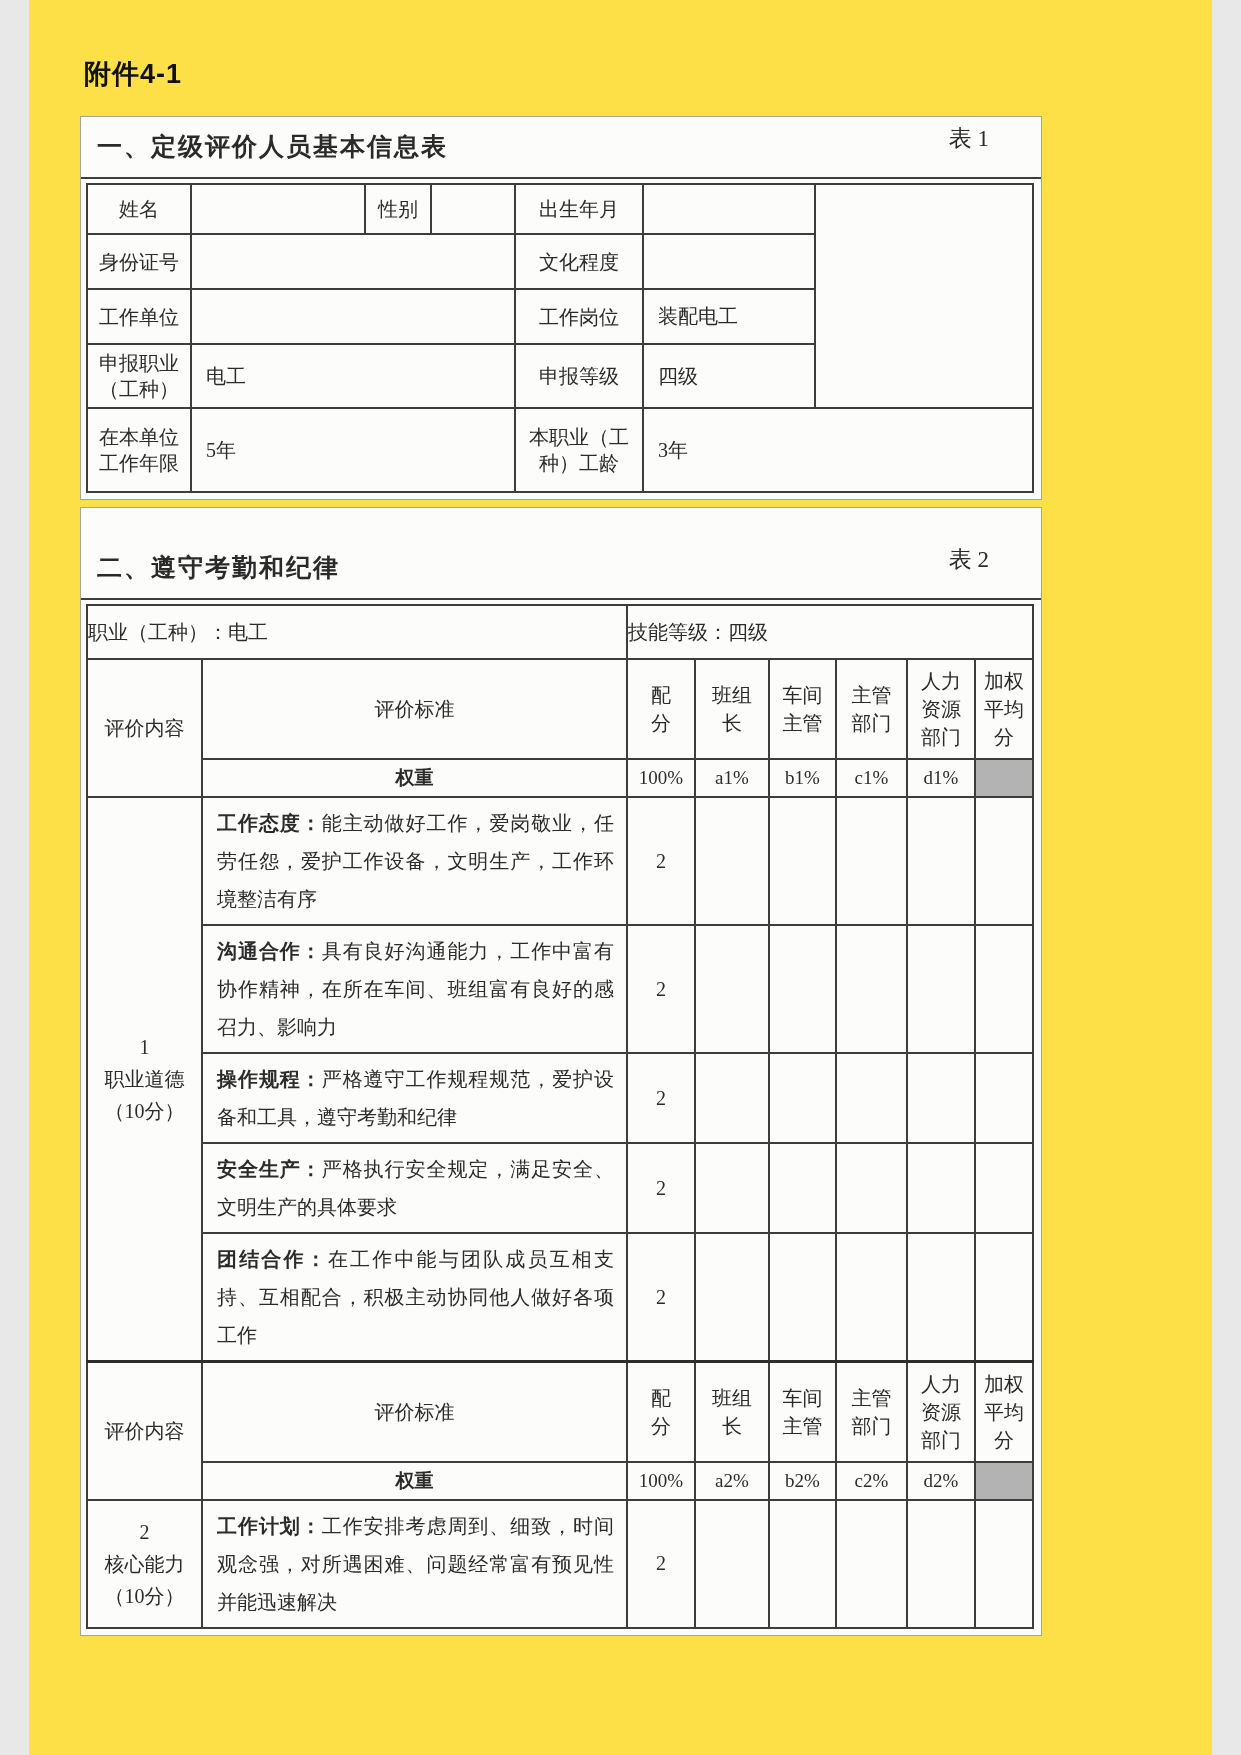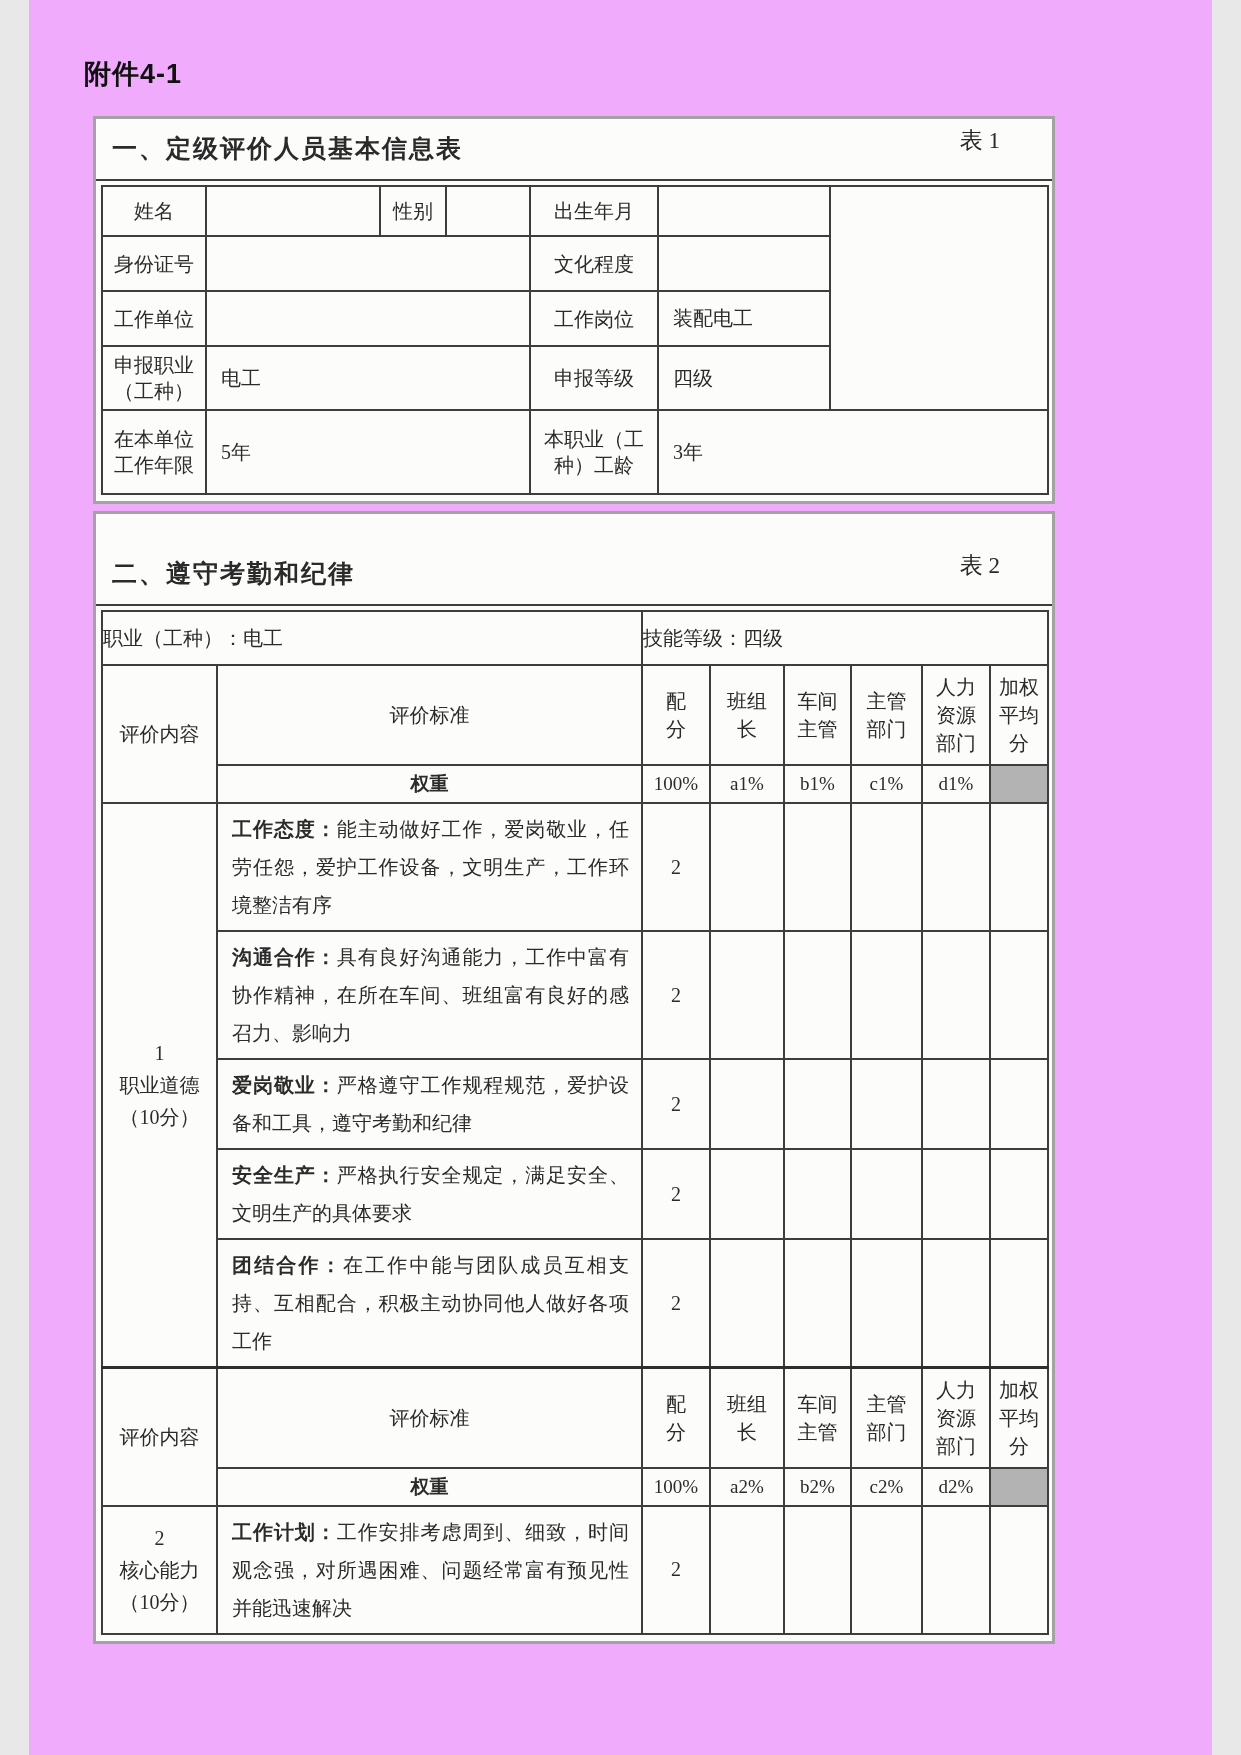--- a/index.html
+++ b/index.html
@@ -1,44 +1,44 @@
 <!DOCTYPE html>
 <html><head>
 <meta charset="utf-8">
 <style>
   * { box-sizing: border-box; margin: 0; padding: 0; }
   html,body { background:#e8e8e8; }
   .page {
     position: relative;
     width: 1183px; height: 1755px;
     margin: 0 auto;
-    background: #f0abfc;
+    background: #fde047;
     font-family: "Liberation Serif", "DejaVu Serif", serif;
     color: #2b2b2b;
     overflow: hidden;
   }
   .attachment {
     padding-top: 56px;
     margin-left: 55px;
     font-family: "Liberation Sans", "DejaVu Sans", sans-serif;
     font-size: 27px; font-weight: bold; color: #111;
     letter-spacing: 1px;
   }
   .doc-title {
     margin-top: 92px;
     margin-left: 123px;
     width: 962px;
     text-align: center;
     font-size: 39px; font-weight: bold; color: #222;
     letter-spacing: 1px;
   }
   .box {
-    margin-left: 64px;
+    margin-left: 51px;
     width: 962px;
-    border: 3px solid #a3a3a3;
+    border: 1px solid #a3a3a3;
     background: #fcfcfb;
   }
   .box1 { margin-top: 24px; }
   .box2 { margin-top: 7px; }
   .box-titlebar {
     position: relative;
     border-bottom: 2px solid #3d3d3d;
     font-family: "Liberation Sans", "DejaVu Sans", sans-serif;
   }
   .box1 .box-titlebar { height: 62px; }
@@ -229,21 +229,21 @@
       <tr class="row3">
         <td class="crit"><b>沟通合作：</b><span>具有良好沟通能力，工作中富有协作精神，在所在车间、班组富有良好的感召力、影响力</span></td>
         <td class="c">2</td>
         <td></td>
         <td></td>
         <td></td>
         <td></td>
         <td></td>
       </tr>
       <tr class="row2">
-        <td class="crit"><b>爱岗敬业：</b><span>严格遵守工作规程规范，爱护设备和工具，遵守考勤和纪律</span></td>
+        <td class="crit"><b>操作规程：</b><span>严格遵守工作规程规范，爱护设备和工具，遵守考勤和纪律</span></td>
         <td class="c">2</td>
         <td></td>
         <td></td>
         <td></td>
         <td></td>
         <td></td>
       </tr>
       <tr class="row2">
         <td class="crit"><b>安全生产：</b><span>严格执行安全规定，满足安全、文明生产的具体要求</span></td>
         <td class="c">2</td>

